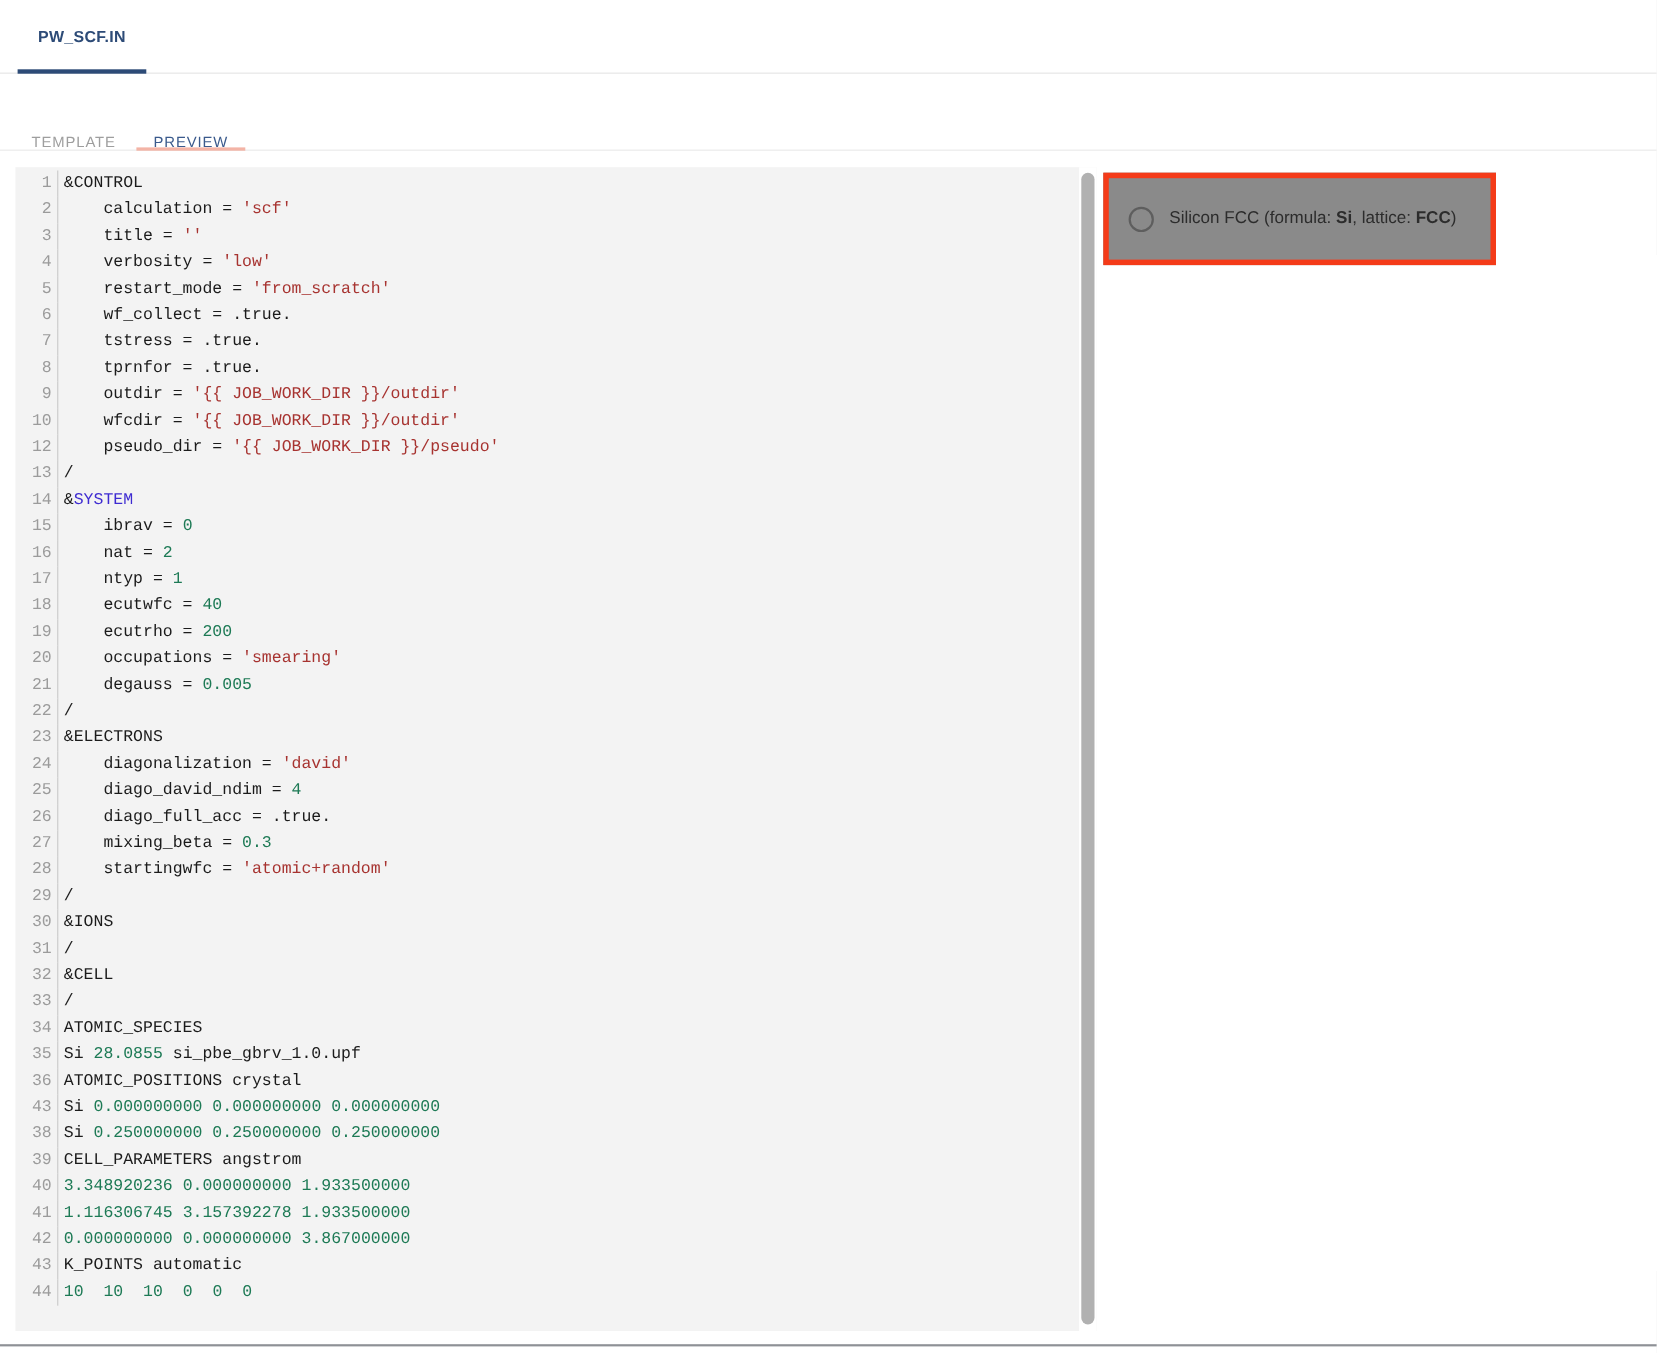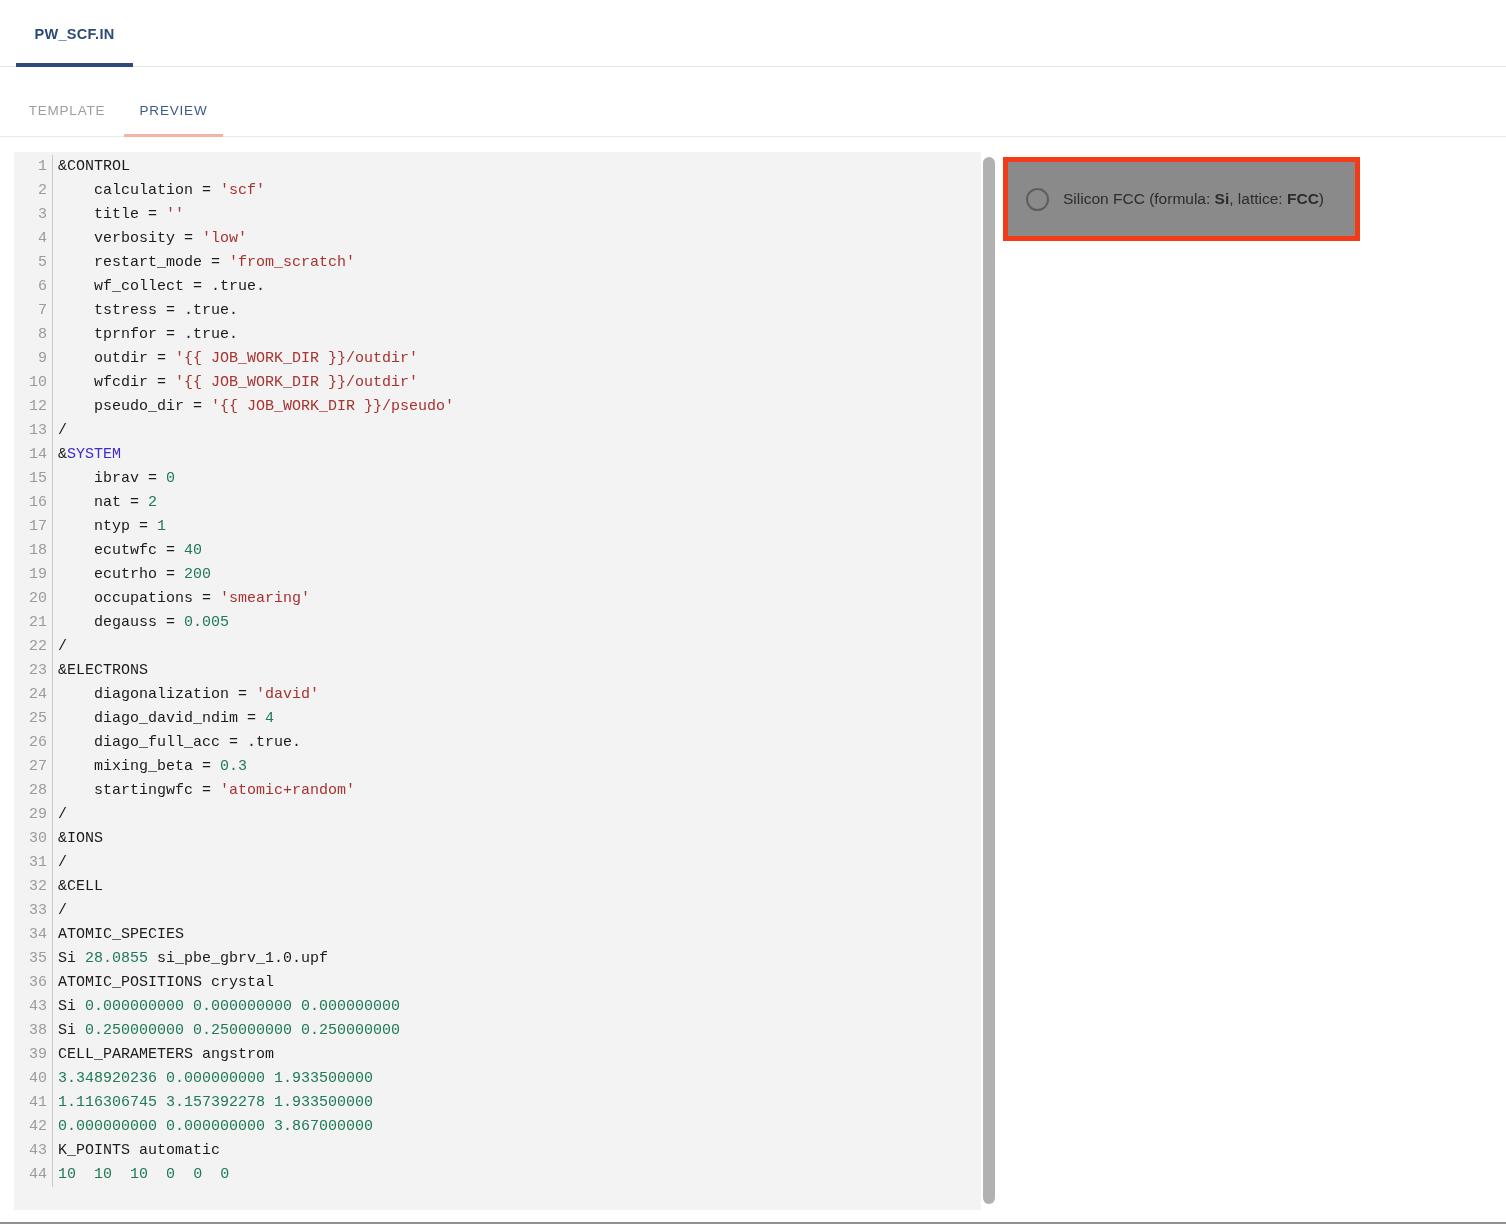--- a/index.html
+++ b/index.html
@@ -29,21 +29,21 @@
     background: var(--accent-navy, #2d4b77);
   }
 
   
   .sub-tab-row {
     position: absolute; left: 0; top: 68px; width: 1506px; height: 69px;
     border-bottom: 1px solid #e9e9e9;
   }
   .sub-tab {
     position: absolute; top: 0; height: 69px;
-    display: flex; align-items: center; justify-content: center;
+    display: flex; align-items: flex-end; justify-content: center;
     padding-top: 16px;
     font-size: 13.5px; font-weight: 500; letter-spacing: 0.8px;
     cursor: pointer;
   }
   .sub-tab.template { left: 17px; width: 100px; color: var(--tab-inactive, #9e9e9e); }
   .sub-tab.preview  { left: 124px; width: 99px; color: #3a5a8c; }
   .sub-tab-indicator {
     position: absolute; left: 124px; top: 66px; width: 99px; height: 3px;
     background: var(--preview-indicator, #f3b4a6);
   }

